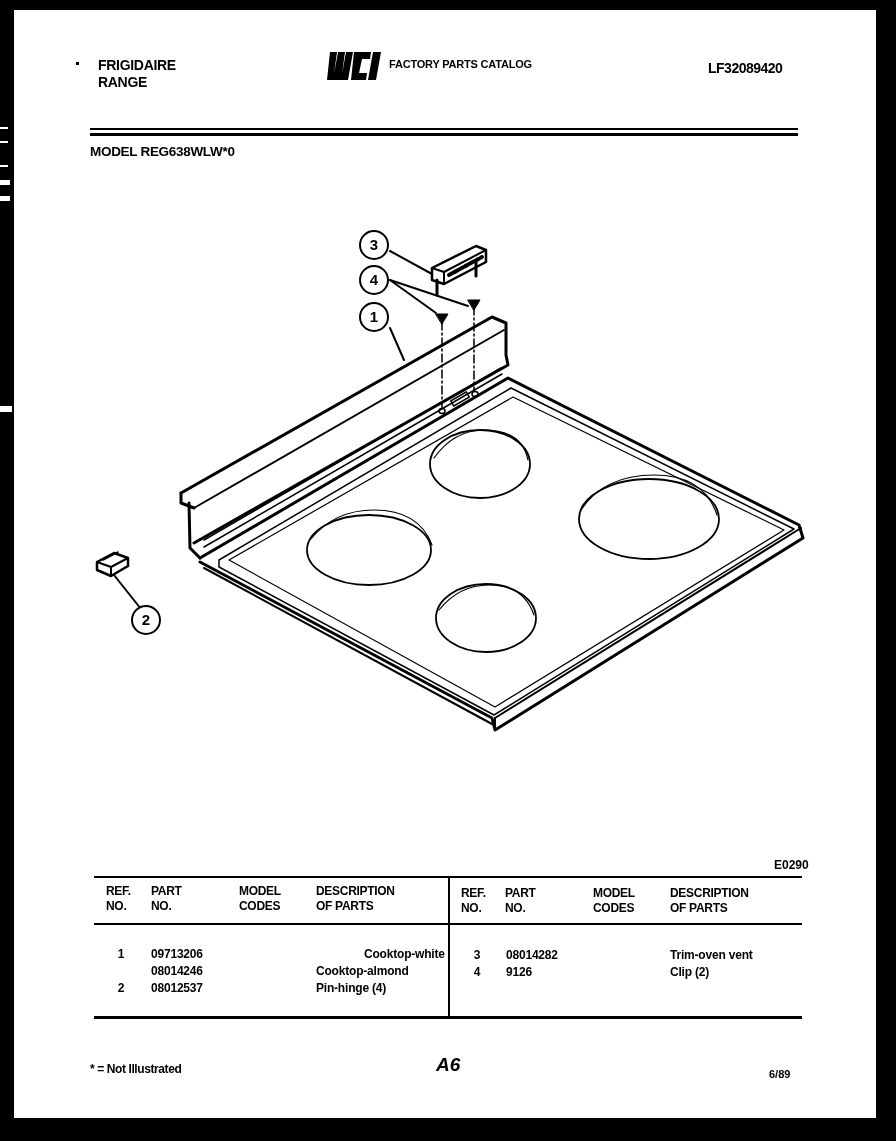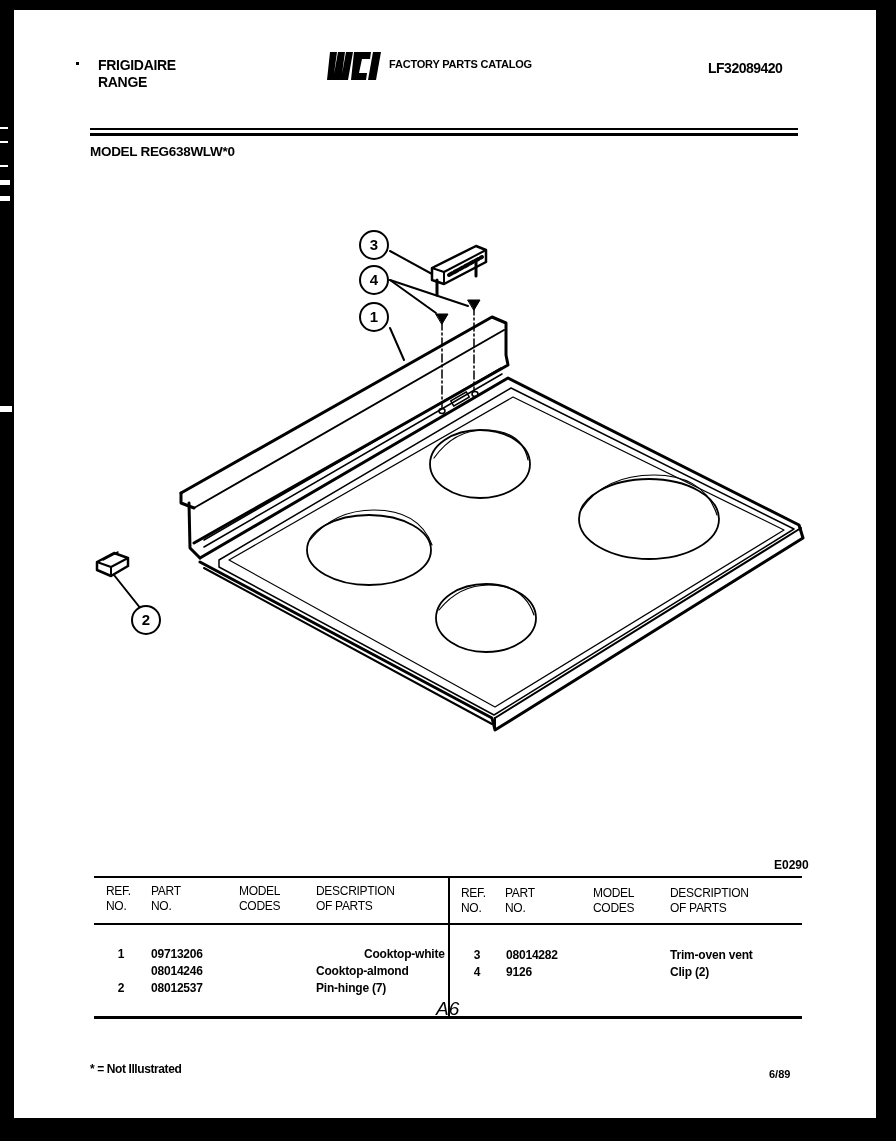--- a/index.html
+++ b/index.html
@@ -19,25 +19,25 @@
     .docno { left: 694px; top: 50px; font-size: 14px; font-weight: bold; letter-spacing: -0.5px; }
     .rule1 { left: 76px; top: 118px; width: 708px; height: 2px; background: #000; }
     .rule2 { left: 76px; top: 123px; width: 708px; height: 3px; background: #000; }
     .model { left: 76px; top: 134px; font-size: 13.5px; font-weight: bold; letter-spacing: -0.3px; }
     .diagram { left: 0; top: 0; }
     .fig-code { left: 728px; top: 848px; font-size: 12px; font-weight: bold; margin-left: 32px; }
     .t-top { left: 80px; top: 866px; width: 708px; height: 2px; background: #000; }
     .t-mid { left: 80px; top: 913px; width: 708px; height: 2px; background: #000; }
     .t-bot { left: 80px; top: 1006px; width: 708px; height: 3px; background: #000; }
     .t-vert { left: 434px; top: 866px; width: 2px; height: 143px; background: #000; }
-    .th { font-size: 12px; font-weight: normal; line-height: 15px; letter-spacing: -0.3px; }
+    .th { font-size: 12px; font-weight: bold; line-height: 15px; letter-spacing: -0.3px; }
     .td { font-size: 12px; font-weight: bold; line-height: 17px; letter-spacing: -0.2px; }
     .td-num { text-align: center; width: 14px; }
     .foot-left { left: 76px; top: 1052px; font-size: 12px; font-weight: bold; letter-spacing: -0.4px; }
-    .page-id { left: 422px; top: 988px; font-size: 19px; font-weight: normal; font-style: italic; }
+    .page-id { left: 422px; top: 1044px; font-size: 19px; font-weight: bold; font-style: italic; }
     .foot-date { left: 755px; top: 1058px; font-size: 11px; font-weight: bold; }
     .callout { position: absolute; width: 26px; height: 26px; border: 2px solid #000; border-radius: 50%;
       background: #fff; font-weight: bold; font-size: 15px; line-height: 26px; text-align: center; }
     .scan-mark { position: absolute; background: #fff; }
   </style>
 </head>
 <body>
 
 <div class="page">
 
@@ -172,21 +172,21 @@
     <div class="abs td" style="left:202px;top:0;white-space:nowrap;margin-left:48px;">Cooktop-white</div>
   </div>
   <div class="abs" style="left:100px;top:953px;">
     <div class="abs td td-num" style="left:0;top:0;"></div>
     <div class="abs td" style="left:37px;top:0;">08014246</div>
     <div class="abs td" style="left:202px;top:0;white-space:nowrap;">Cooktop-almond</div>
   </div>
   <div class="abs" style="left:100px;top:970px;">
     <div class="abs td td-num" style="left:0;top:0;">2</div>
     <div class="abs td" style="left:37px;top:0;">08012537</div>
-    <div class="abs td" style="left:202px;top:0;white-space:nowrap;">Pin-hinge (7)</div>
+    <div class="abs td" style="left:202px;top:0;white-space:nowrap;">Pin-hinge (4)</div>
   </div>
 
   <div class="abs" style="left:456px;top:937px;">
     <div class="abs td td-num" style="left:0;top:0;">3</div>
     <div class="abs td" style="left:36px;top:0;">08014282</div>
     <div class="abs td" style="left:200px;top:0;white-space:nowrap;">Trim-oven vent</div>
   </div>
   <div class="abs" style="left:456px;top:954px;">
     <div class="abs td td-num" style="left:0;top:0;">4</div>
     <div class="abs td" style="left:36px;top:0;">9126</div>

